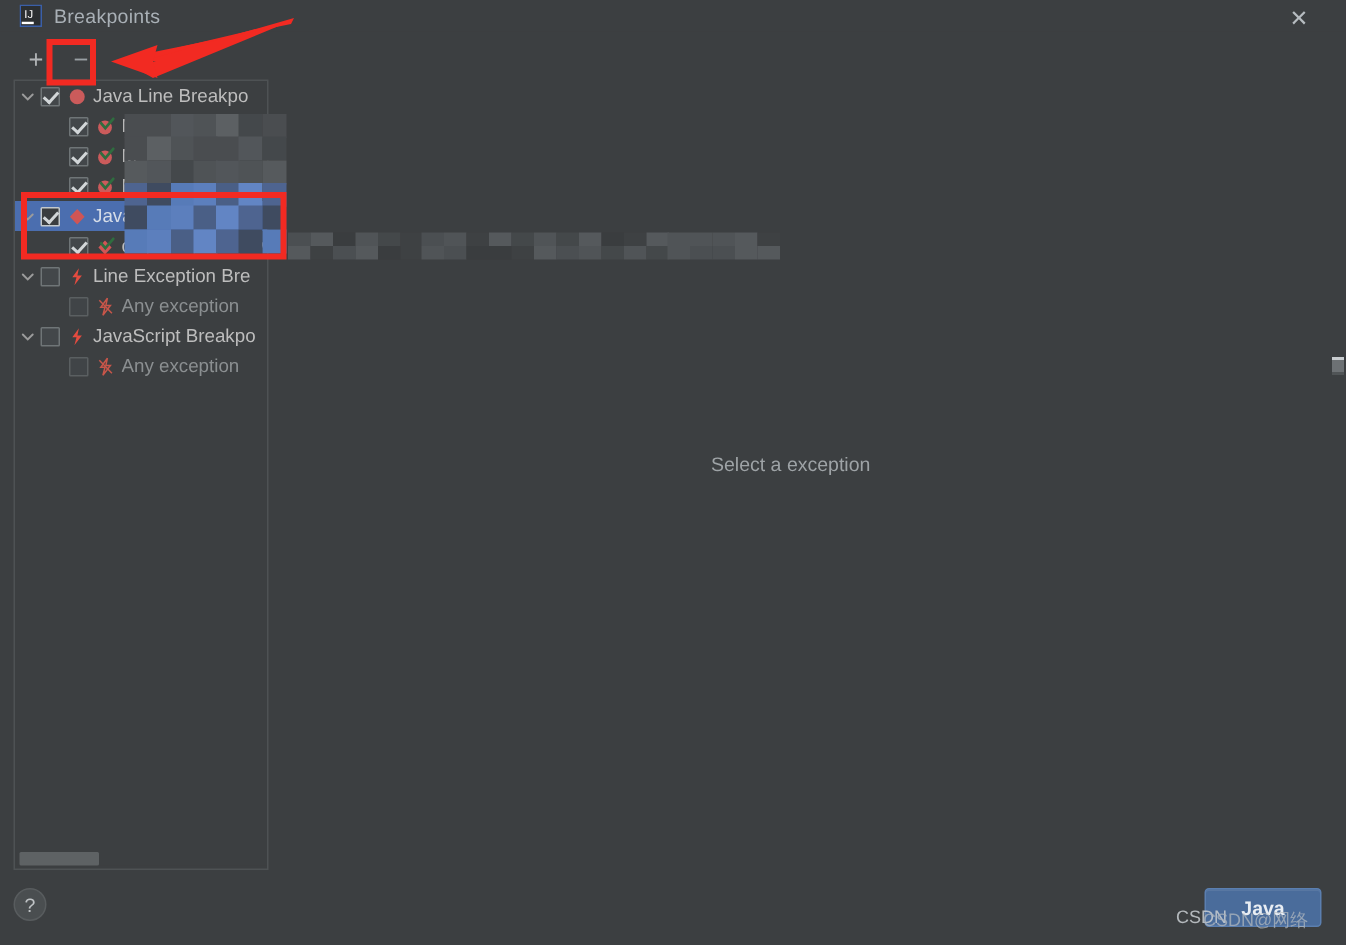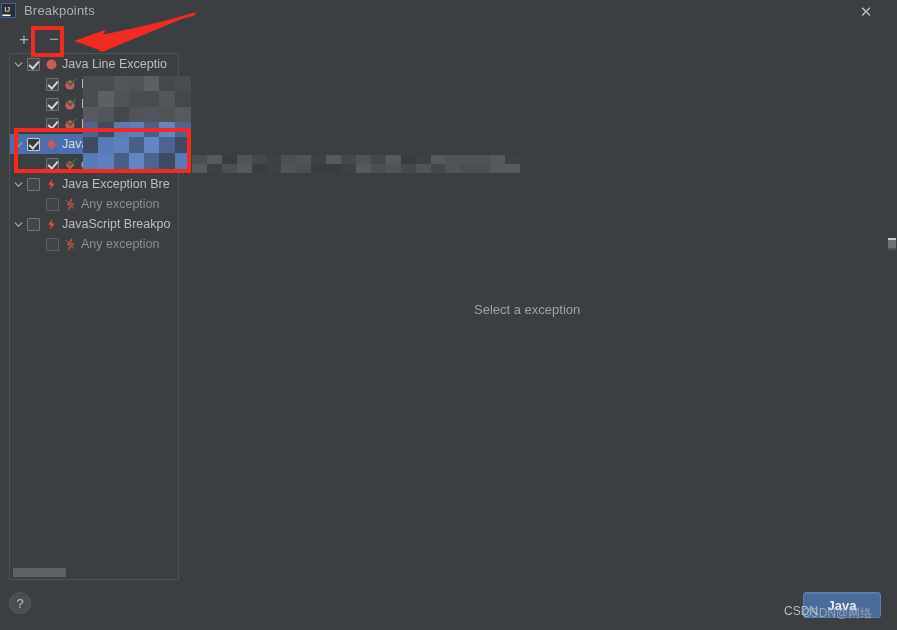--- a/index.html
+++ b/index.html
@@ -22,21 +22,21 @@
 
   
   .titlebar {
     position: absolute; left: 0; top: 0;
     width: 897px; height: 21px;
     background: #3c3f41;
     display: flex; align-items: center;
   }
   .title-icon {
     width: 16px; height: 16px;
-    margin-left: 0; margin-right: 8px;
+    margin-left: 12px; margin-right: 8px;
     background: #3c3f41;
     display: flex; align-items: center; justify-content: center;
     position: relative;
   }
   .title-icon svg { display: block; }
   .title-text {
     font-size: 13px;
     color: #a9b0b6;
     letter-spacing: .2px;
   }
@@ -251,21 +251,21 @@
             <svg width="9" height="9" viewBox="0 0 9 9">
               <path d="M1.2 3 L4.5 6.3 L7.8 3" stroke="#9b9b9b" stroke-width="1.3" fill="none" stroke-linecap="round"></path>
             </svg>
           </div>
           <div class="cbox checked"></div>
           <div class="bp-icon">
             <svg width="13" height="13" viewBox="0 0 13 13">
               <circle cx="6.5" cy="6.5" r="5" fill="#cb5b5b"></circle>
             </svg>
           </div>
-          <div class="row-label">Java Line Exceptio</div>
+          <div class="row-label">Java Line Breakpo</div>
         </div>
         <div class="row">
           <div class="indent"></div>
           <div class="twisty"></div>
           <div class="cbox checked"></div>
           <div class="bp-icon">
             <svg width="13" height="13" viewBox="0 0 13 13">
               <circle cx="6" cy="7" r="4.6" fill="#cb5b5b"></circle>
               <path d="M3.5 4.2 L6.2 7.4 L11.5 1.2" stroke="#2f6d3f" stroke-width="1.8" fill="none" stroke-linecap="round"></path>
             </svg>
@@ -328,21 +328,21 @@
             <svg width="9" height="9" viewBox="0 0 9 9">
               <path d="M1.2 3 L4.5 6.3 L7.8 3" stroke="#9b9b9b" stroke-width="1.3" fill="none" stroke-linecap="round"></path>
             </svg>
           </div>
           <div class="cbox"></div>
           <div class="bp-icon">
             <svg width="13" height="13" viewBox="0 0 13 13">
               <path d="M7.6 0.8 L3.2 6.8 L6.0 6.8 L4.6 12.2 L9.6 5.6 L6.6 5.6 Z" fill="#e34b3f"></path>
             </svg>
           </div>
-          <div class="row-label">Java Exception Bre</div>
+          <div class="row-label">Line Exception Bre</div>
         </div>
         <div class="row">
           <div class="indent"></div>
           <div class="twisty"></div>
           <div class="cbox dim"></div>
           <div class="bp-icon">
             <svg width="13" height="13" viewBox="0 0 13 13">
               <path d="M7.6 0.8 L3.2 6.8 L6.0 6.8 L4.6 12.2 L9.6 5.6 L6.6 5.6 Z" fill="none" stroke="#c8564a" stroke-width="1"></path>
               <path d="M2.2 2.2 L10.6 10.8" stroke="#c8564a" stroke-width="1"></path>
             </svg>

